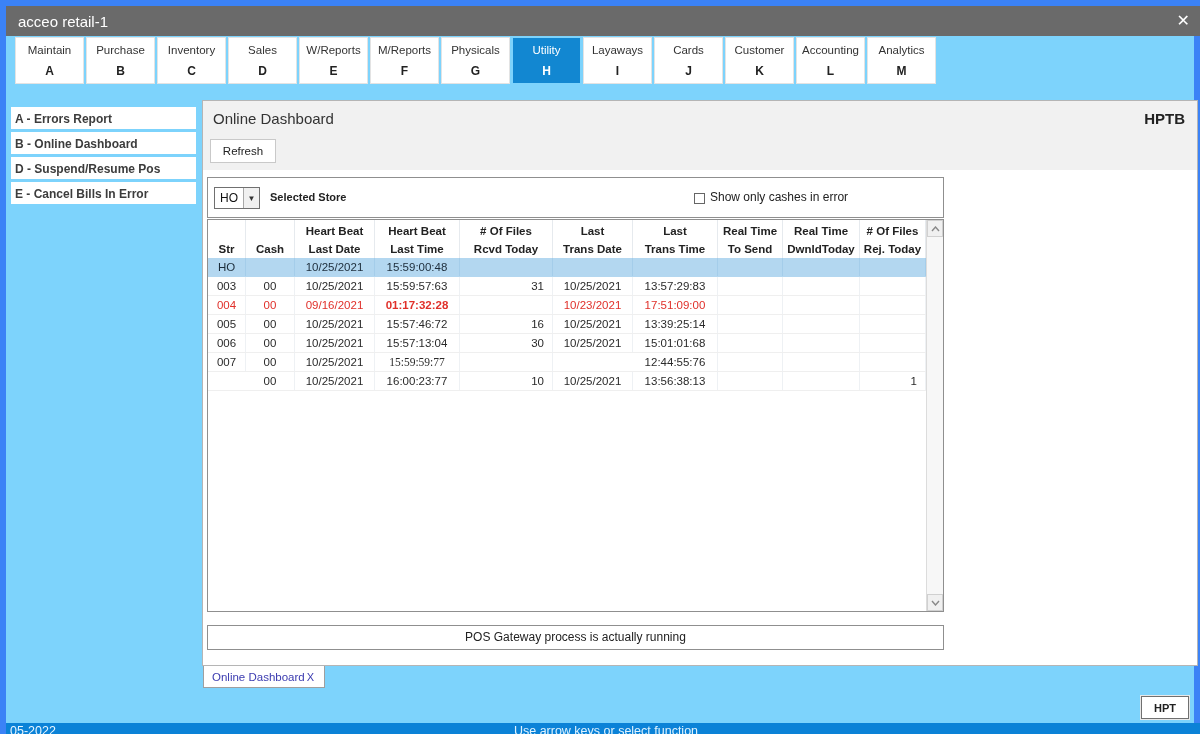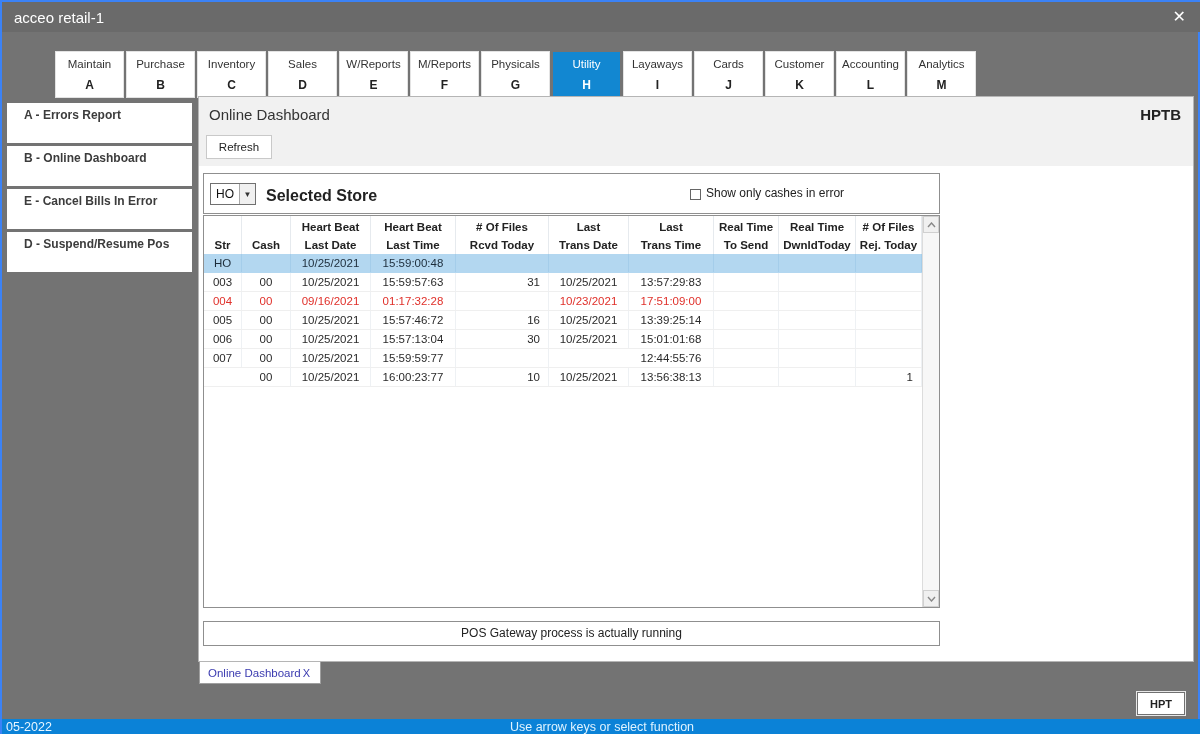--- a/index.html
+++ b/index.html
@@ -1,52 +1,52 @@
 <!DOCTYPE html>
 <html><head>
 <meta charset="utf-8">
 <style>
   * { margin:0; padding:0; box-sizing:border-box; }
   html,body { width:1200px; height:734px; }
   body { font-family:"Liberation Sans", sans-serif; background:#ececec; position:relative; overflow:hidden; }
-  .window { position:absolute; inset:0; background:#737373; border:2px solid #3b82f6; }
+  .window { position:absolute; inset:0; background:#7dd3fc; border:6px solid #3b82f6; }
 
   
   .titlebar { position:absolute; left:0; top:0; width:1200px; height:30px; background:#6a6a6a; display:flex; align-items:center; }
   .titlebar .title { color:#ffffff; font-size:15px; padding-left:12px; }
   .titlebar .close { margin-left:auto; color:#ffffff; font-size:16px; padding:0 16px; cursor:default; line-height:30px; }
 
   
-  .tabbar { position:absolute; left:10px; top:50px; height:45px; display:flex; gap:4px;margin-left:44px; }
+  .tabbar { position:absolute; left:10px; top:32px; height:45px; display:flex; gap:4px; }
   .tab { width:67px; height:45px; background:#ffffff; box-shadow:0 0 0 1px #e3e3e3; display:flex; flex-direction:column; align-items:center; padding-top:6px; cursor:default; }
   .tab .tab-label { font-size:11.5px; color:#333; }
   .tab .tab-key { font-size:12px; font-weight:bold; color:#222; margin-top:8px; }
   .tab.active { background:#1287d1; box-shadow:none; }
   .tab.active .tab-label, .tab.active .tab-key { color:#ffffff; }
 
   
   .sidebar { position:absolute; left:5px; top:95px; width:185px; }
   .sidebar-header { background:#ffffff; height:33px; border-bottom:1px solid #c9c9c9; display:flex; align-items:center; padding:0 8px; }
   .sidebar-header .sb-title { font-size:14px; color:#333; flex:1; }
   .sidebar-items { margin-top:6px; display:flex; flex-direction:column; gap:3px; }
-  .sidebar-item { background:#ffffff; height:40px; line-height:25px; padding-left:17px; font-size:12px; font-weight:bold; color:#3c3c3c; cursor:default; }
+  .sidebar-item { background:#ffffff; height:22px; line-height:25px; padding-left:4px; font-size:12px; font-weight:bold; color:#3c3c3c; cursor:default; }
 
   
   .main { position:absolute; left:196px; top:94px; width:996px; height:566px; background:#ffffff; border:1px solid #b5b5b5; }
   .main-header { position:absolute; left:0; top:0; width:100%; height:69px; background:#f1f1f1; }
   .main-title { position:absolute; left:10px; top:9px; font-size:15px; color:#333; }
   .main-code { position:absolute; right:12px; top:9px; font-size:15px; font-weight:600; color:#222; }
   .refresh-btn { position:absolute; left:7px; top:38px; width:66px; height:24px; background:#ffffff; border:1px solid #c9c9c9; font-size:11.5px; color:#222; font-family:"Liberation Sans",sans-serif; cursor:default; }
 
   
   .selector-panel { position:absolute; left:4px; top:76px; width:737px; height:41px; border:1px solid #8f8f8f; background:#ffffff; }
   .store-select { position:absolute; left:6px; top:9px; width:46px; height:22px; border:1px solid #707070; background:#ffffff; display:flex; }
   .store-select .value { flex:1; font-size:12px; color:#111; line-height:20px; padding-left:5px; }
   .store-select .dd-btn { width:16px; background:#f0f0f0; border-left:1px solid #a8a8a8; font-size:8px; color:#333; display:flex; align-items:center; justify-content:center; cursor:default; }
-  .store-label { position:absolute; left:62px; top:13px; font-size:16px; font-weight:600; color:#222; }
+  .store-label { position:absolute; left:62px; top:13px; font-size:11px; font-weight:600; color:#222; }
   .cb-wrap { position:absolute; left:486px; top:12px; display:flex; align-items:center; cursor:default; }
   .cb-box { width:11px; height:11px; border:1px solid #666; background:#fff; margin-top:2px; }
   .cb-label { font-size:12px; color:#222; margin-left:5px; }
 
   
   .grid-panel { position:absolute; left:4px; top:118px; width:737px; height:393px; border:1px solid #8f8f8f; background:#ffffff; display:flex; }
   .grid-body { width:718px; }
   .grid-head { display:flex; height:38px; }
   .th { display:flex; flex-direction:column; justify-content:flex-end; align-items:center; font-size:11.5px; font-weight:600; color:#222; border-right:1px solid #e6eaee; }
   .th span { line-height:18px; }
@@ -140,22 +140,22 @@
       <div class="tab">
         <div class="tab-label">Analytics</div>
         <div class="tab-key">M</div>
       </div>
     </div>
 
   <div class="sidebar">
     <div class="sidebar-items">
         <div class="sidebar-item">A - Errors Report</div>
         <div class="sidebar-item">B - Online Dashboard</div>
+        <div class="sidebar-item">D - Suspend/Resume Pos</div>
         <div class="sidebar-item">E - Cancel Bills In Error</div>
-        <div class="sidebar-item">D - Suspend/Resume Pos</div>
       </div>
   </div>
 
   <div class="main">
     <div class="main-header"></div>
     <div class="main-title">Online Dashboard</div>
     <div class="main-code">HPTB</div>
     <button class="refresh-btn">Refresh</button>
 
     <div class="selector-panel">
@@ -236,21 +236,21 @@
               <div class="td center" style="width: 80px;">10/25/2021</div>
               <div class="td center" style="width: 85px;">13:57:29:83</div>
               <div class="td center" style="width: 65px;"></div>
               <div class="td center" style="width: 77px;"></div>
               <div class="td right" style="width: 66px;"></div>
             </div>
             <div class="tr error">
               <div class="td center" style="width: 38px;">004</div>
               <div class="td center" style="width: 49px;">00</div>
               <div class="td center" style="width: 80px;">09/16/2021</div>
-              <div class="td center" style="width: 85px;">01:17:32:28</div>
+              <div class="td center" style="width: 85px; font-weight: bold;">01:17:32:28</div>
               <div class="td right" style="width: 93px;"></div>
               <div class="td center" style="width: 80px;">10/23/2021</div>
               <div class="td center" style="width: 85px;">17:51:09:00</div>
               <div class="td center" style="width: 65px;"></div>
               <div class="td center" style="width: 77px;"></div>
               <div class="td right" style="width: 66px;"></div>
             </div>
             <div class="tr normal">
               <div class="td center" style="width: 38px;">005</div>
               <div class="td center" style="width: 49px;">00</div>
@@ -272,21 +272,21 @@
               <div class="td center" style="width: 80px;">10/25/2021</div>
               <div class="td center" style="width: 85px;">15:01:01:68</div>
               <div class="td center" style="width: 65px;"></div>
               <div class="td center" style="width: 77px;"></div>
               <div class="td right" style="width: 66px;"></div>
             </div>
             <div class="tr normal">
               <div class="td center" style="width: 38px;">007</div>
               <div class="td center" style="width: 49px;">00</div>
               <div class="td center" style="width: 80px;">10/25/2021</div>
-              <div class="td center" style="width: 85px;">15:59:59:77</div>
+              <div class="td center" style="width: 85px; font-family: Liberation Serif, serif;">15:59:59:77</div>
               <div class="td right" style="width: 93px;"></div>
               <div class="td center" style="width: 80px; margin-top: 24px;">10/22/2021</div>
               <div class="td center" style="width: 85px;">12:44:55:76</div>
               <div class="td center" style="width: 65px;"></div>
               <div class="td center" style="width: 77px;"></div>
               <div class="td right" style="width: 66px;"></div>
             </div>
             <div class="tr normal">
               <div class="td center" style="width: 38px; margin-top: 30px;">008</div>
               <div class="td center" style="width: 49px;">00</div>

